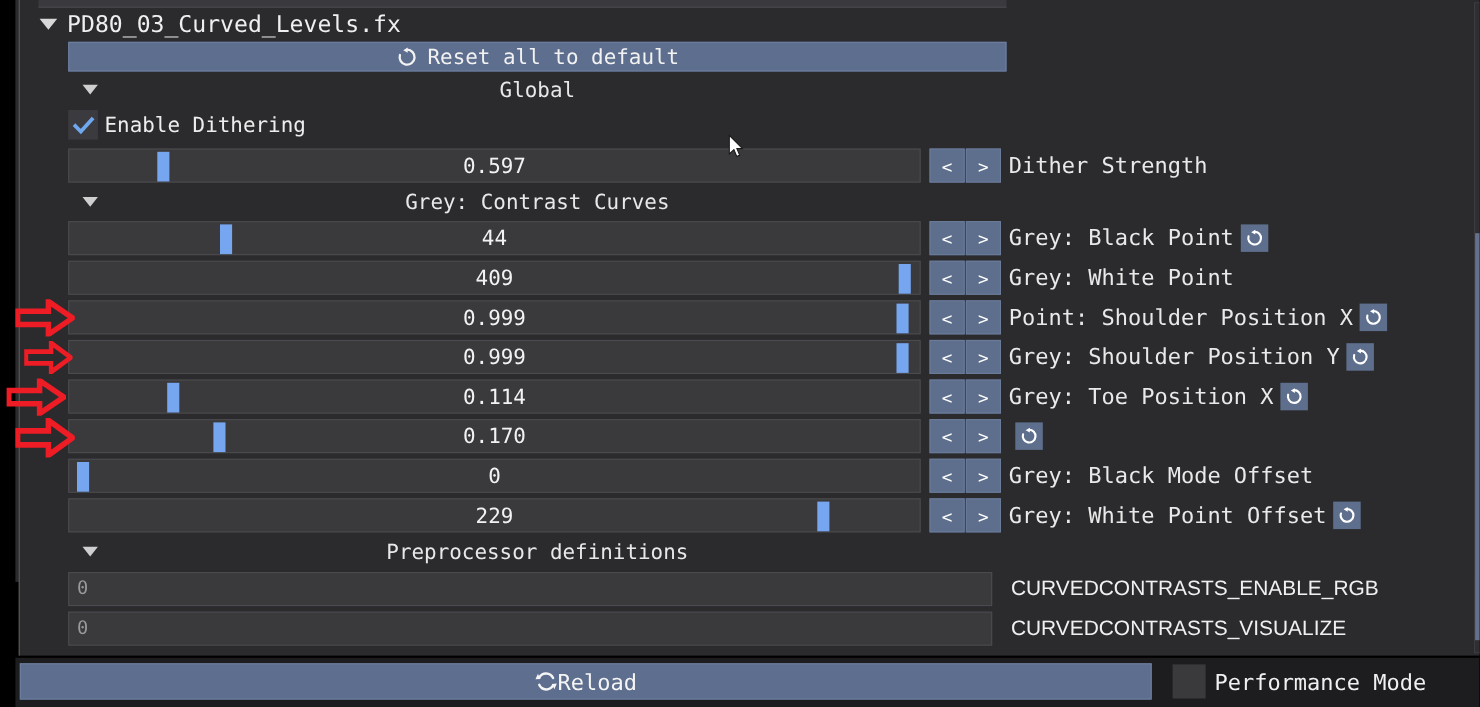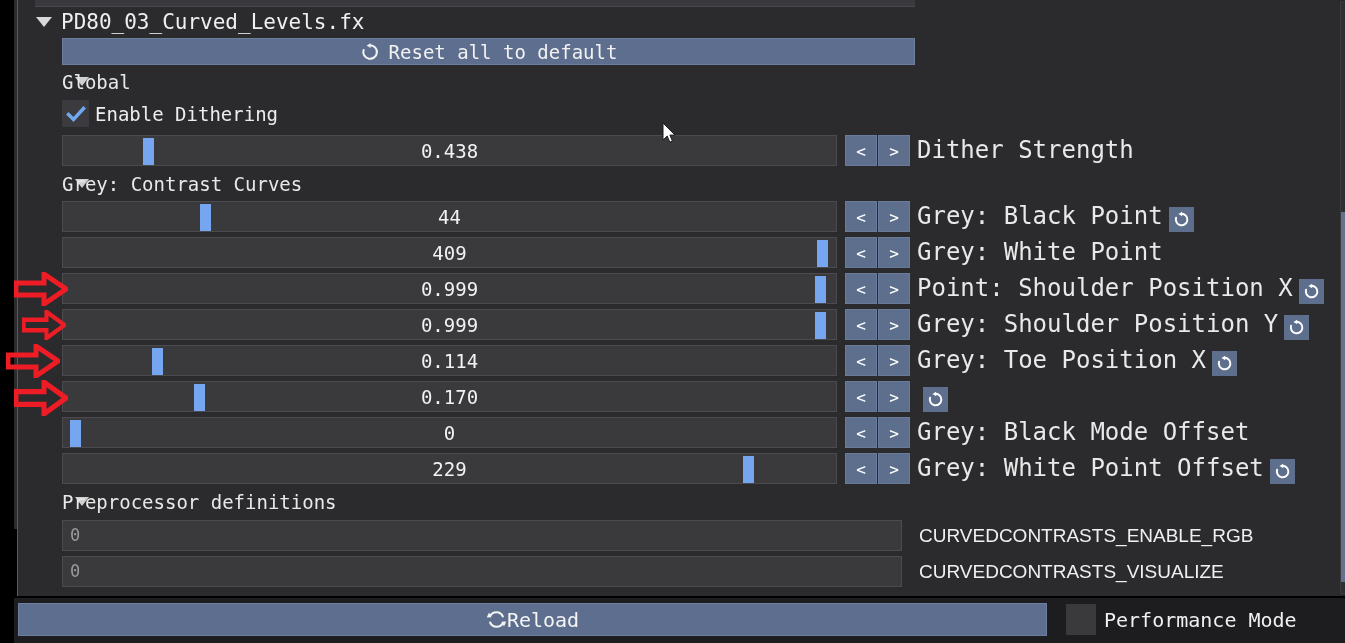--- a/index.html
+++ b/index.html
@@ -43,21 +43,21 @@
   }
 
   
   .group{position:absolute;left:44px;width:853px;height:28px;}
   .group .gcaret{
     position:absolute;left:13px;top:9px;width:0;height:0;
     border-left:7px solid transparent;border-right:7px solid transparent;
     border-top:9px solid #cfcfcf;
   }
   .group .gtitle{
-    position:absolute;left:0;right:0;
+    position:absolute;left:0;right:0;text-align:center;
     color:#e8e8e8;font-size:19px;line-height:28px;white-space:nowrap;
   }
 
   
   .cbrow{position:absolute;left:44px;display:flex;align-items:center;}
   .cbox{
     width:27px;height:27px;background:#3b3b3f;
     display:flex;align-items:center;justify-content:center;
     flex:0 0 auto;
   }
@@ -78,21 +78,21 @@
   }
   .stepbtn{
     position:absolute;top:0;width:32px;height:31px;background:#5e6f8d;
     color:#ffffff;font-size:16px;line-height:31px;text-align:center;
     box-sizing:border-box;border:1px solid #6a7b99;
   }
   .stepbtn.prev{left:783px;}
   .stepbtn.next{left:816px;}
   .paramlabel{
     position:absolute;left:855px;top:0;height:31px;line-height:31px;
-    color:#e9e9e9;font-size:24px;white-space:nowrap;display:flex;align-items:flex-end;
+    color:#e9e9e9;font-size:20px;white-space:nowrap;display:flex;align-items:center;
   }
   .resetbtn{
     width:25px;height:25px;background:#5e6f8d;margin-left:6px;
     display:inline-flex;align-items:center;justify-content:center;flex:0 0 auto;
   }
 
   
   .textrow{position:absolute;left:44px;height:31px;}
   .textfield{
     position:absolute;left:0;top:0;width:840px;height:31px;
@@ -180,21 +180,21 @@
 
       <div class="group" style="top:170px">
         <span class="gcaret"></span>
         <span class="gtitle">Grey: Contrast Curves</span>
       </div>
 
       <div id="slider-host">
           <div class="sliderrow" style="top: 135px;">
             <div class="track">
               <div class="handle" style="left:80px"></div>
-              <div class="value">0.438</div>
+              <div class="value">0.597</div>
             </div>
             <div class="stepbtn prev">&lt;</div>
             <div class="stepbtn next">&gt;</div>
             <div class="paramlabel">
               <span>Dither Strength</span>
             </div>
           </div>
           <div class="sliderrow" style="top: 201px;">
             <div class="track">
               <div class="handle" style="left:137px"></div>

